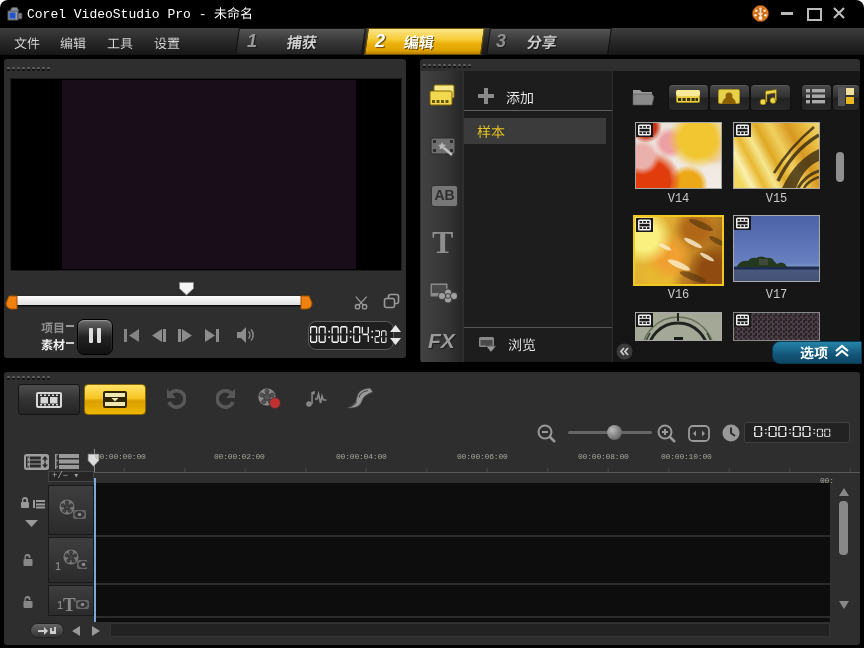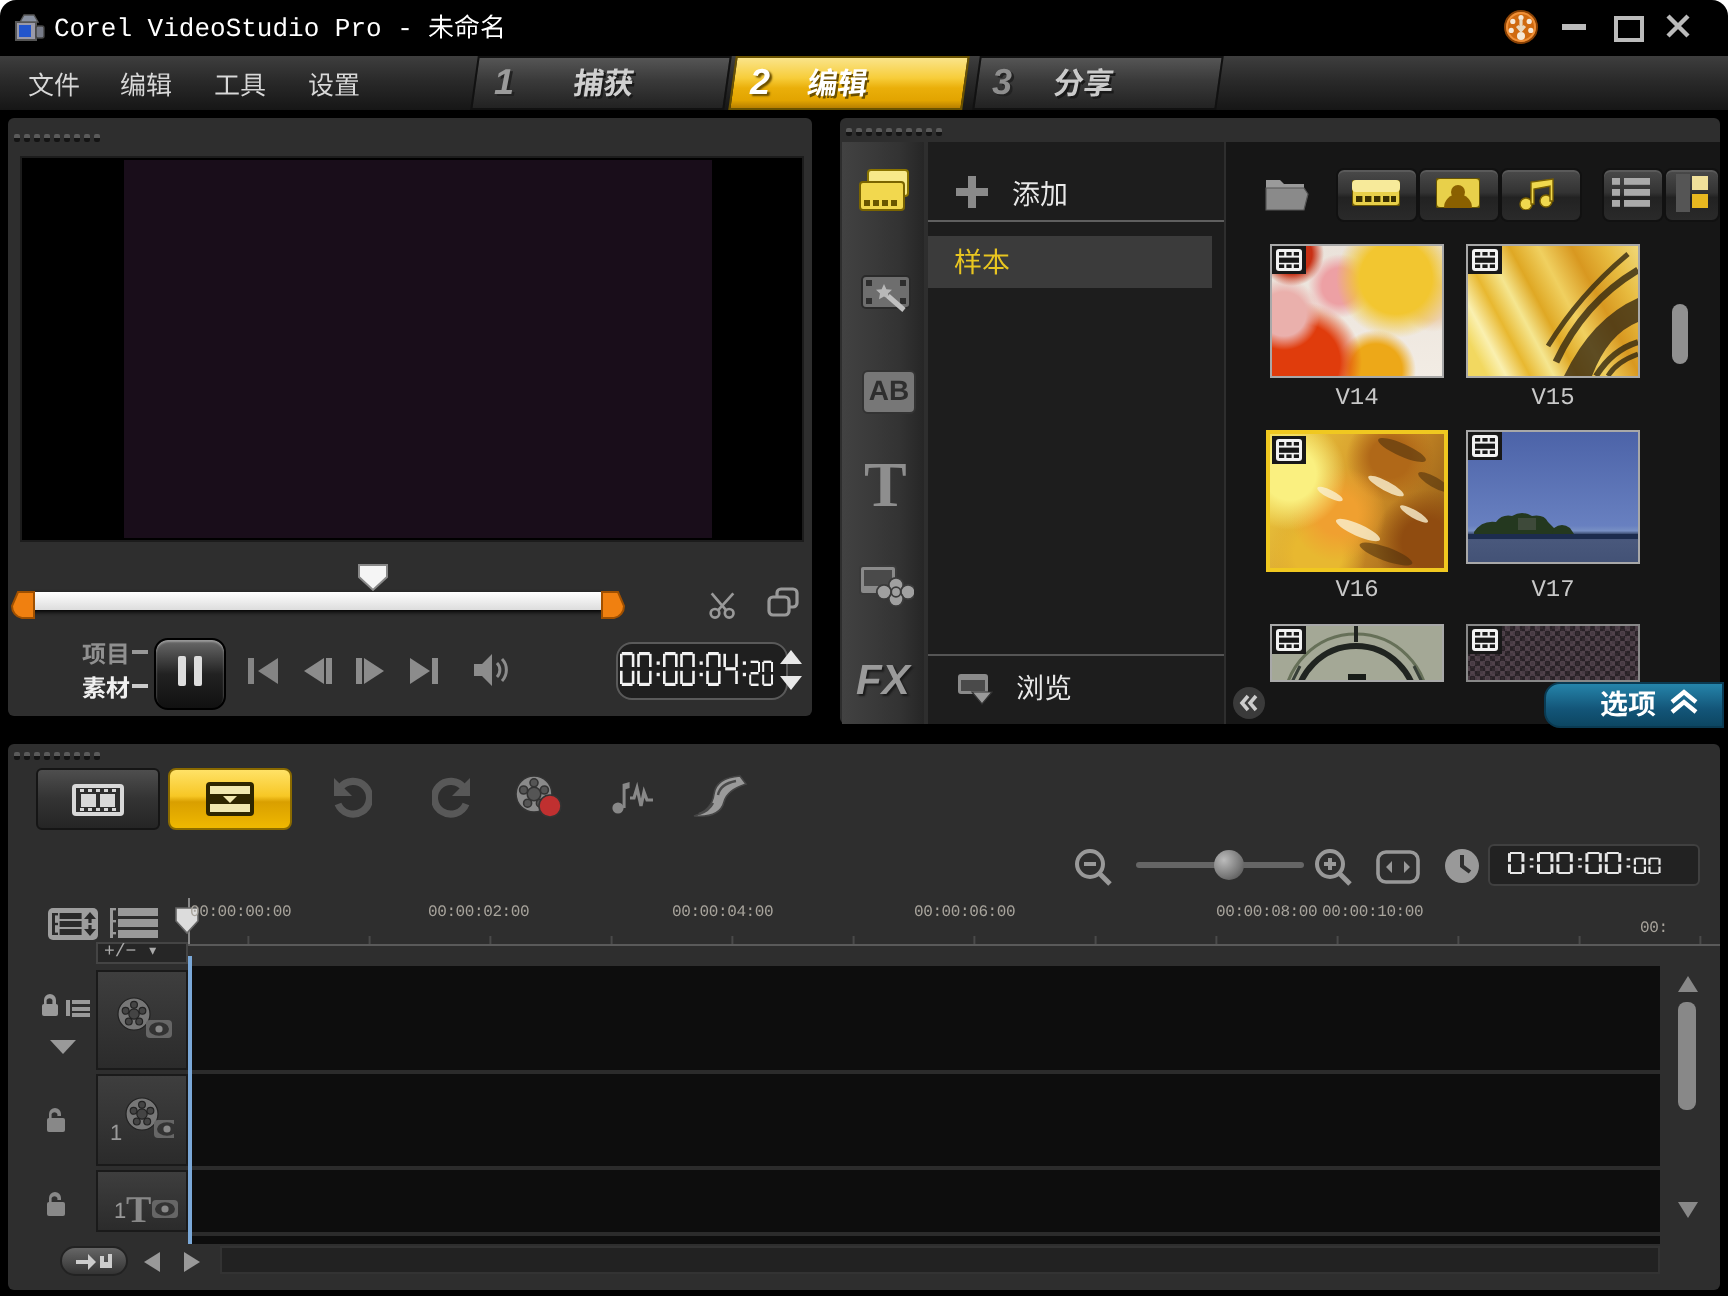--- a/index.html
+++ b/index.html
@@ -715,23 +715,23 @@
     </g>
   </svg>
 <div class="abs" style="left:94px;top:449px;width:1px;height:23px;background:#888"></div>
 <svg class="abs" style="left:87px;top:453px" width="14" height="15">
     <path d="M1 1 h11 v6.5 L6.5 13.5 L1 7.5 z" fill="#dcdcdc" stroke="#666" stroke-width=".8"></path>
   </svg>
 <div class="abs mono" style="left:95px;top:452px;font-size:8px;color:#a8a49c;letter-spacing:-0.2px">00:00:00:00</div>
 <div class="abs mono" style="left:214px;top:452px;font-size:8px;color:#a8a49c;letter-spacing:-0.2px">00:00:02:00</div>
 <div class="abs mono" style="left:336px;top:452px;font-size:8px;color:#a8a49c;letter-spacing:-0.2px">00:00:04:00</div>
 <div class="abs mono" style="left:457px;top:452px;font-size:8px;color:#a8a49c;letter-spacing:-0.2px">00:00:06:00</div>
-<div class="abs mono" style="left:608px;top:452px;font-size:8px;color:#a8a49c;letter-spacing:-0.2px">00:00:08:00</div>
+<div class="abs mono" style="left:578px;top:452px;font-size:8px;color:#a8a49c;letter-spacing:-0.2px">00:00:08:00</div>
 <div class="abs mono" style="left:661px;top:452px;font-size:8px;color:#a8a49c;letter-spacing:-0.2px">00:00:10:00</div>
-<div class="abs mono" style="left:820px;top:460px;font-size:8px;color:#a8a49c;letter-spacing:-0.2px">00:</div>
+<div class="abs mono" style="left:820px;top:476px;font-size:8px;color:#a8a49c;letter-spacing:-0.2px">00:</div>
 <svg class="abs" style="left:94px;top:463px" width="766" height="10">
     <path d="M0 9.5 H766" stroke="#5a5a5a" stroke-width="1"></path>
     <path d="M60.5.0 0 v9 M181.5.0 0 v9 M302.5.0 0 v9 M423.5.0 0 v9 M544.5.0 0 v9 M665.5.0 0 v9 M786.5.0 0 v9 " stroke="#666" stroke-width="1"></path>
     <path d="M30.2 5 v4 M90.8 5 v4 M151.2 5 v4 M211.8 5 v4 M272.2 5 v4 M332.8 5 v4 M393.2 5 v4 M453.8 5 v4 M514.2 5 v4 M574.8 5 v4 M635.2 5 v4 M695.8 5 v4 M756.2 5 v4 " stroke="#4a4a4a" stroke-width="1"></path>
   </svg>
 
 <div class="abs" style="left:48px;top:471px;width:46px;height:11px;background:#262626;border:1px solid #444;box-sizing:border-box"></div>
 <div class="abs mono" style="left:52px;top:471px;font-size:9px;color:#aaa;line-height:10px">+/− ▾</div>
 
 <div class="abs" style="left:95px;top:483px;width:735px;height:139px;background:#0d0d0d"></div>

